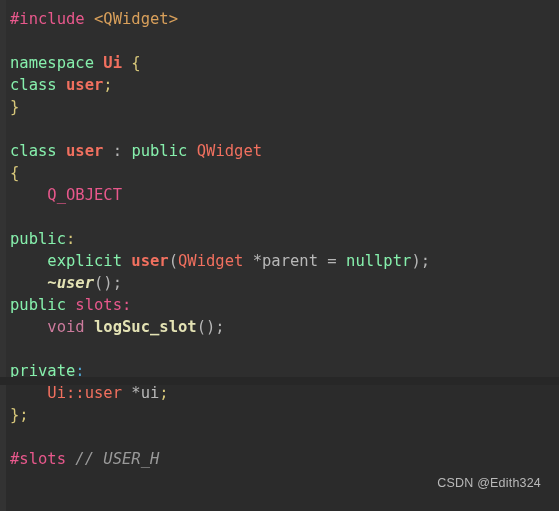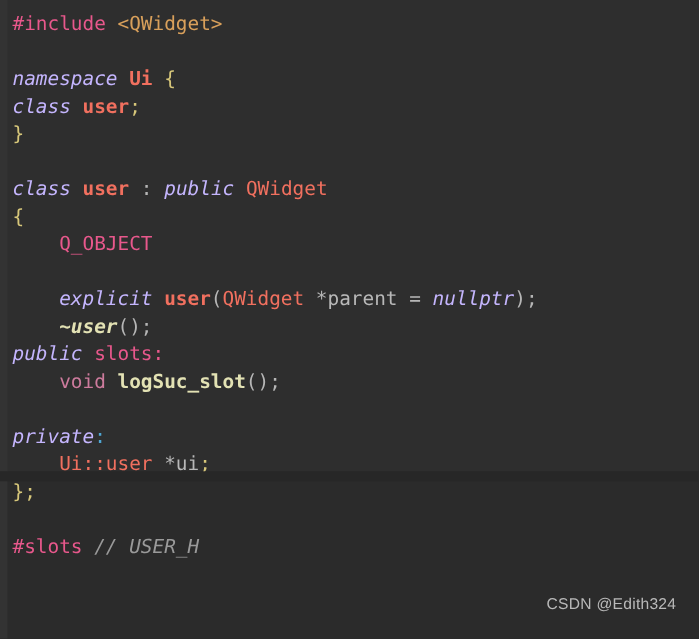--- a/index.html
+++ b/index.html
@@ -58,21 +58,21 @@
     line-height: 22px;
     font-size: 15.5px;
     white-space: pre;
     padding-left: 4px;
     letter-spacing: 0px;
   }
 
   
   .tok-preproc   { color: #e8588c; }                       
   .tok-incpath   { color: #d9a05b; }                       
-  .tok-keyword   { color: #c4b5fd; font-style: italic; }   
+  .tok-keyword   { color: #86efac; }   
   .tok-type      { color: #f1705f; font-weight: bold; }    
   .tok-typeplain { color: #f1705f; }                       
   .tok-brace     { color: #d7c77a; }                       
   .tok-punct     { color: #b6b6b6; }                       
   .tok-macro     { color: #e8588c; }                       
   .tok-slots     { color: #e8588c; }                       
   .tok-void      { color: #cd7b9d; }                       
   .tok-func      { color: #e3e2b4; font-weight: bold; }    
   .tok-dtor      { color: #e3e2b4; font-weight: bold; font-style: italic; } 
   .tok-ident     { color: #b8b8b8; }                       
@@ -113,20 +113,21 @@
     <div class="code-line">&nbsp;</div>
 
     <div class="code-line"><span class="tok-keyword">class</span><span> </span><span class="tok-type">user</span><span> </span><span class="tok-punct">:</span><span> </span><span class="tok-keyword">public</span><span> </span><span class="tok-typeplain">QWidget</span></div>
 
     <div class="code-line"><span class="tok-brace">{</span></div>
 
     <div class="code-line"><span>    </span><span class="tok-macro">Q_OBJECT</span></div>
 
     <div class="code-line">&nbsp;</div>
 
+    <div class="code-line"><span class="tok-keyword">public</span><span class="tok-colon-yel">:</span></div>
 
     <div class="code-line"><span>    </span><span class="tok-keyword">explicit</span><span> </span><span class="tok-type">user</span><span class="tok-punct">(</span><span class="tok-typeplain">QWidget</span><span> </span><span class="tok-punct">*</span><span class="tok-ident">parent</span><span> </span><span class="tok-punct">=</span><span> </span><span class="tok-keyword">nullptr</span><span class="tok-punct">);</span></div>
 
     <div class="code-line"><span>    </span><span class="tok-dtor">~user</span><span class="tok-punct">();</span></div>
 
     <div class="code-line"><span class="tok-keyword">public</span><span> </span><span class="tok-slots">slots</span><span class="tok-slots">:</span></div>
 
     <div class="code-line"><span>    </span><span class="tok-void">void</span><span> </span><span class="tok-func">logSuc_slot</span><span class="tok-punct">();</span></div>
 
     <div class="code-line">&nbsp;</div>

